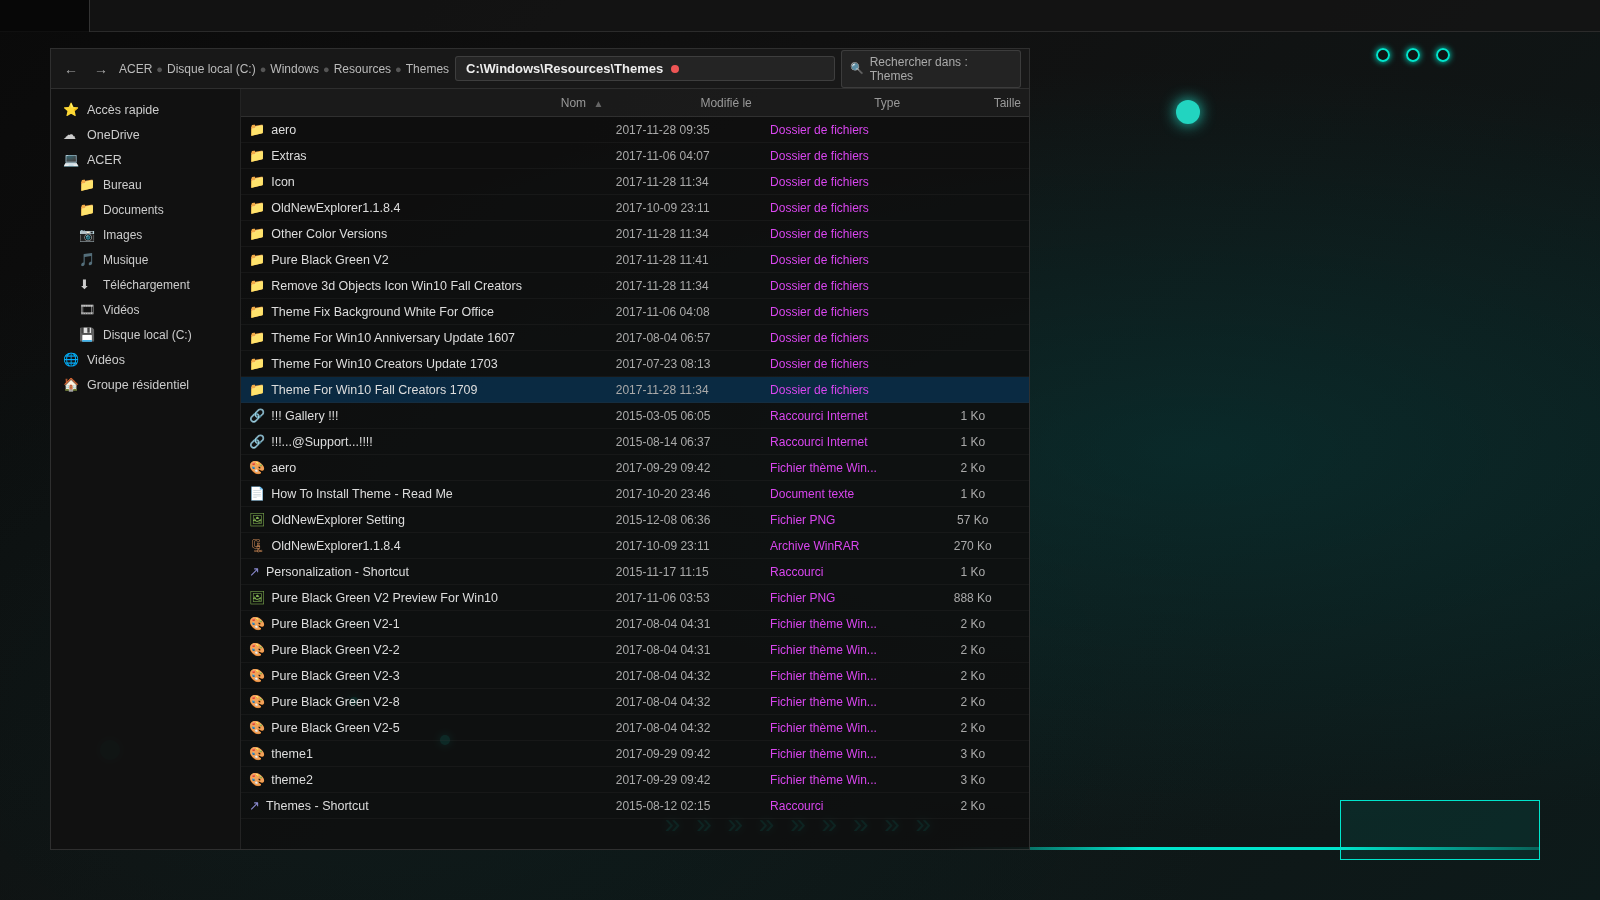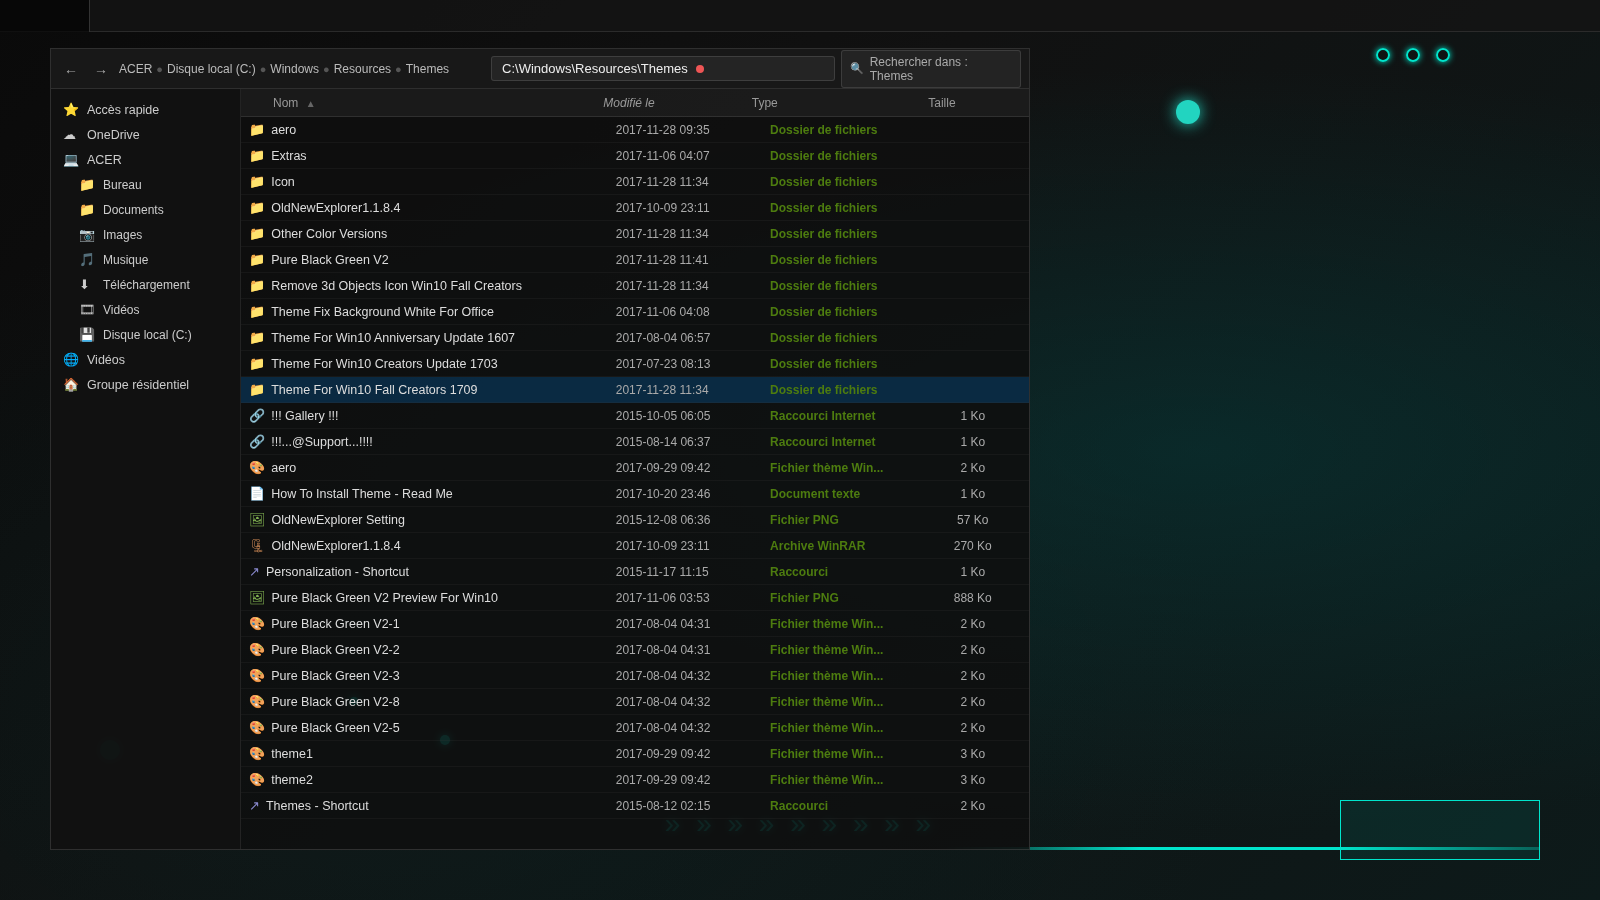--- a/index.html
+++ b/index.html
@@ -192,25 +192,24 @@
     }
     .breadcrumb-sep { color: #555; font-size: 11px; }
     .address-box {
       flex: 1;
       background: rgba(40,40,40,0.8);
       border: 1px solid rgba(100,100,100,0.4);
       border-radius: 3px;
       padding: 4px 10px;
       color: #eee;
       font-size: 13px;
-      font-weight: 400;
+      font-weight: 700;
       display: flex;
       align-items: center;
       gap: 8px;
-      margin-left: 36px;
     }
     .address-dot {
       width: 8px; height: 8px;
       border-radius: 50%;
       background: #e55;
       flex-shrink: 0;
     }
     .search-bar {
       width: 180px;
       background: rgba(40,40,40,0.7);
@@ -231,23 +230,24 @@
     
     .col-header {
       display: flex;
       align-items: center;
       height: 28px;
       background: rgba(30,30,30,0.8);
       border-bottom: 1px solid rgba(80,80,80,0.4);
       font-size: 12px;
       color: #999;
       padding: 0 8px;
+      text-align: right;
     }
     .col-name { width: 380px; padding-left: 24px; }
-    .col-modified { width: 160px; font-style: italic; }
+    .col-modified { width: 160px; }
     .col-type { width: 160px; }
     .col-size { width: 100px; margin-left: 28px; }
 
     
     .content-area {
       display: flex;
       flex: 1;
       overflow: hidden;
     }
 
@@ -294,21 +294,21 @@
       display: flex;
       align-items: center;
       gap: 6px;
       font-size: 12.5px;
       color: #ddd;
       white-space: nowrap;
       overflow: hidden;
       text-overflow: ellipsis;
     }
     .file-col-modified { width: 160px; font-size: 12px; color: #aaa; }
-    .file-col-type { width: 160px; font-size: 12px; color: #4d7c0f; font-weight: bold; }
+    .file-col-type { width: 160px; font-size: 12px; color: #d946ef; }
     .file-col-size { width: 100px; font-size: 12px; color: #aaa; text-align: center; }
 
     .file-icon { font-size: 13px; flex-shrink: 0; }
     .folder-icon { color: #e8c84a; }
     .theme-icon { color: #7ab; }
     .shortcut-icon { color: #88c; }
     .png-icon { color: #8b5; }
     .rar-icon { color: #c85; }
     .txt-icon { color: #aaa; }
     .web-icon { color: #59a; }
@@ -537,21 +537,21 @@
       </div>
       <div class="file-col-modified">2017-11-28 11:34</div>
       <div class="file-col-type">Dossier de fichiers</div>
       <div class="file-col-size"></div>
     </div>
           <div class="file-row">
       <div class="file-col-name">
         <span class="file-icon web-icon">🔗</span>
         <span>!!! Gallery !!!</span>
       </div>
-      <div class="file-col-modified">2015-10-05 06:05</div>
+      <div class="file-col-modified">2015-03-05 06:05</div>
       <div class="file-col-type">Raccourci Internet</div>
       <div class="file-col-size">1 Ko</div>
     </div>
           <div class="file-row">
       <div class="file-col-name">
         <span class="file-icon web-icon">🔗</span>
         <span>!!!...@Support...!!!!</span>
       </div>
       <div class="file-col-modified">2015-08-14 06:37</div>
       <div class="file-col-type">Raccourci Internet</div>

